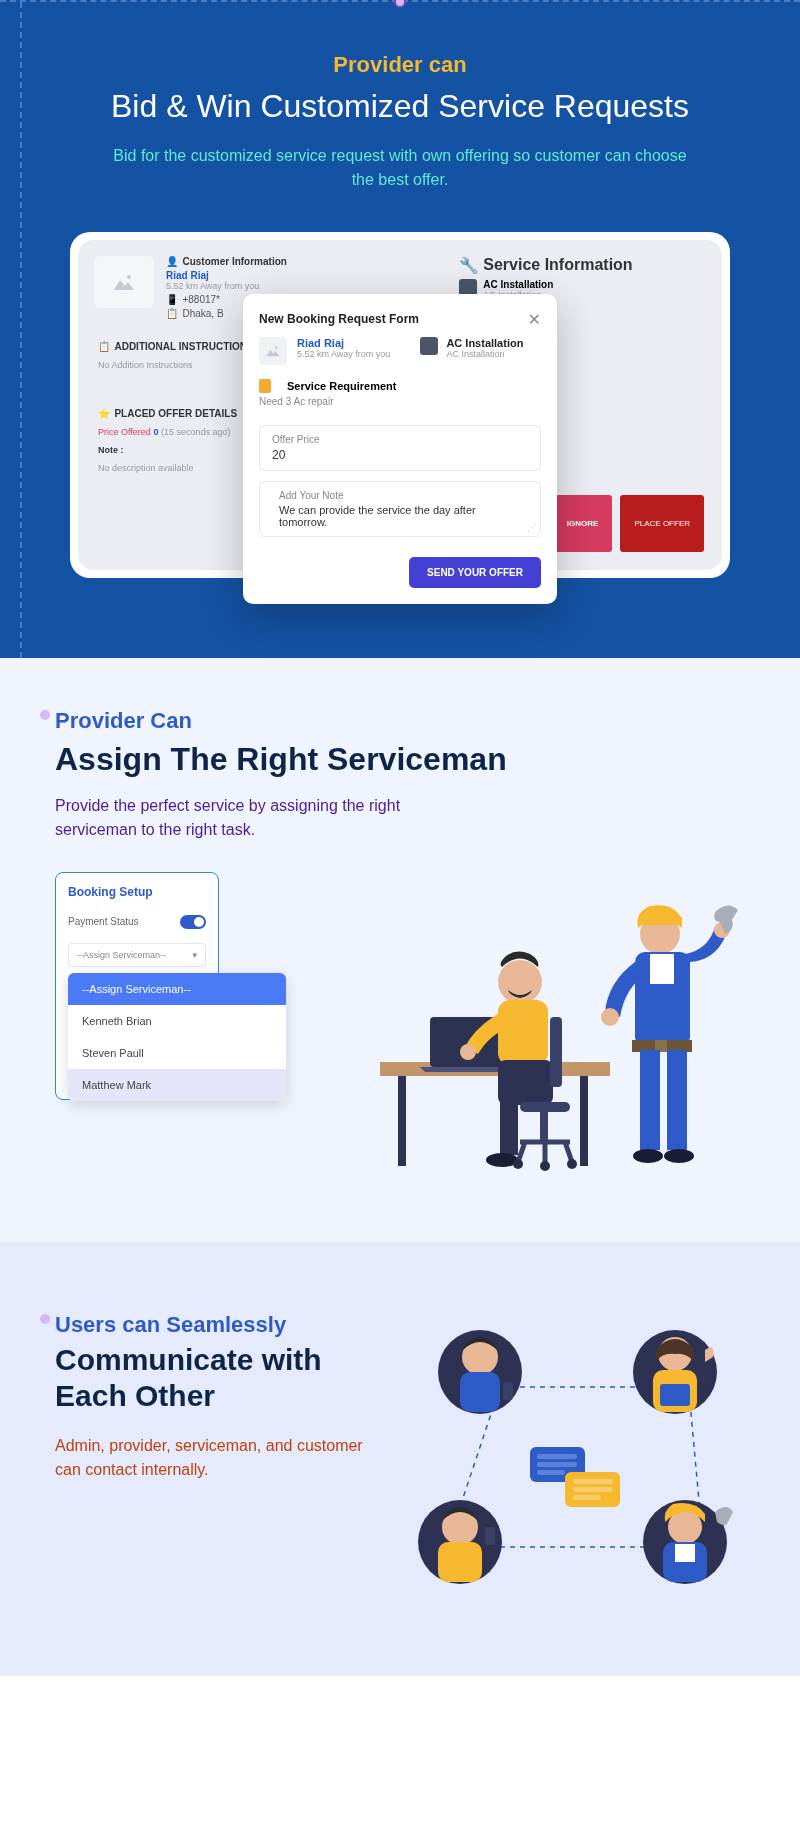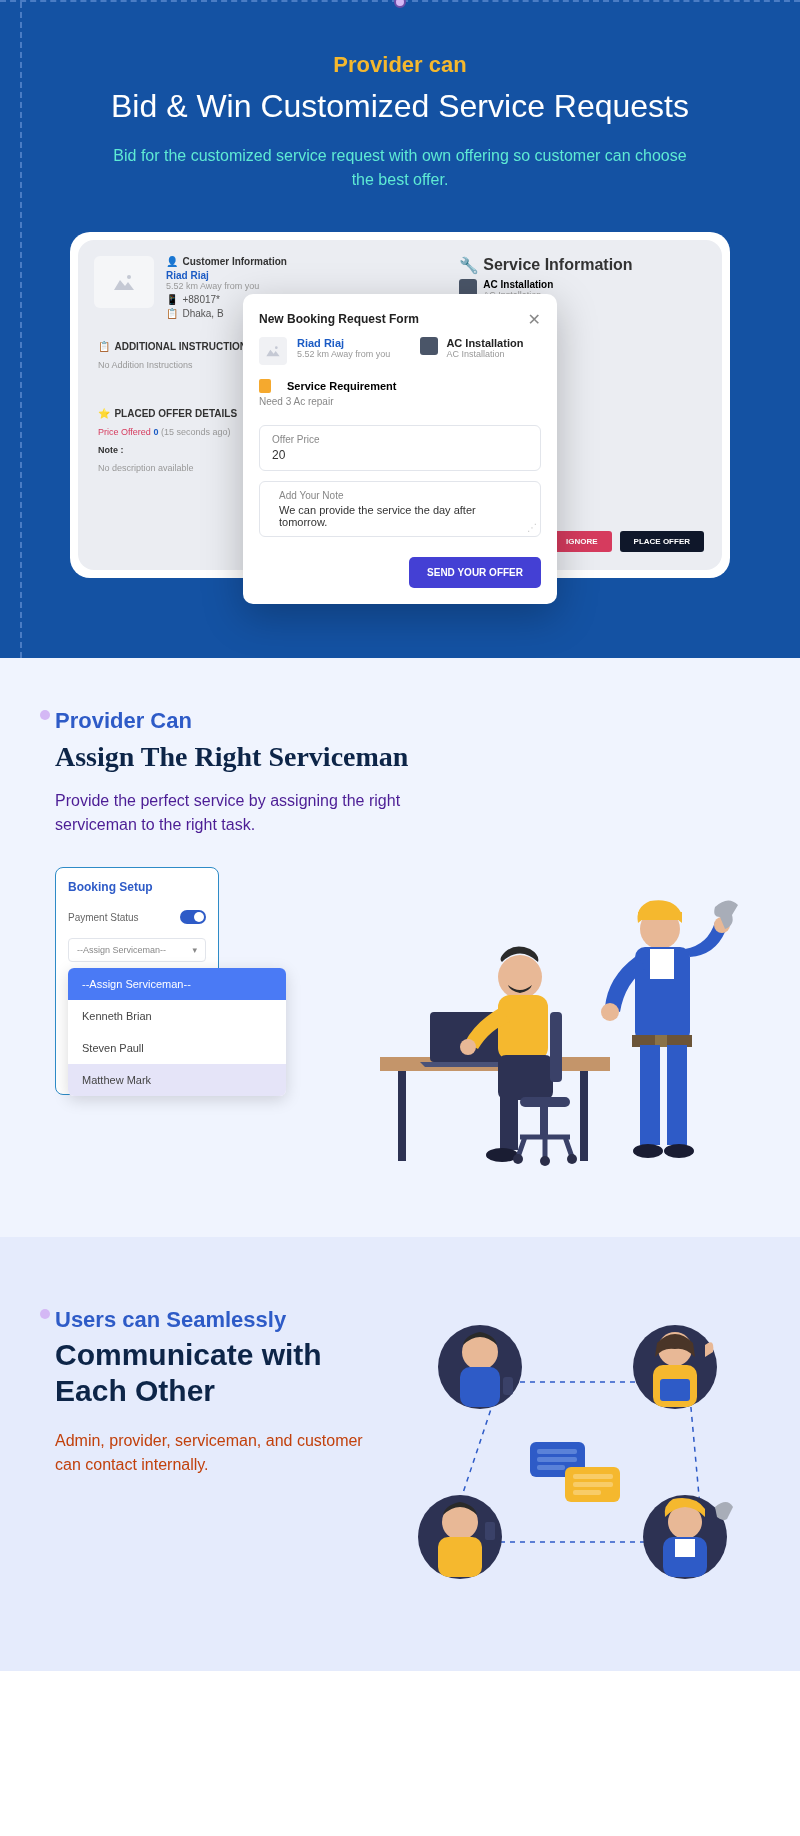--- a/index.html
+++ b/index.html
@@ -29,22 +29,22 @@
 .info-line { display: flex; align-items: center; gap: 4px; margin-top: 3px; }
 
 .section-header { font-size: 10px; font-weight: 700; color: #333; padding: 10px 4px 4px; display: flex; align-items: center; gap: 4px; }
 .section-body { font-size: 9px; color: #999; padding: 4px; }
 
 .offer-line { color: #d63b5e; font-size: 9px; }
 .offer-zero { color: #1b5bc4; font-weight: 700; }
 .offer-ago { color: #999; }
 
 .bg-buttons { position: absolute; bottom: 18px; right: 18px; display: flex; gap: 8px; }
-.btn-ignore { background: #d63b5e; color: #fff; font-size: 8px; font-weight: 700; padding: 6px 14px; border: none; border-radius: 3px; }
-.btn-place { background: #0f172a; color: #fff; font-size: 8px; font-weight: 700; padding: 6px 14px; border: none; border-radius: 3px; }
+.btn-ignore { background: #d63b5e; color: #fff; font-size: 8px; font-weight: 700; padding: 24px 14px; border: none; border-radius: 3px; }
+.btn-place { background: #b91c1c; color: #fff; font-size: 8px; font-weight: 400; padding: 6px 14px; border: none; border-radius: 3px; }
 
 
 .modal { position: absolute; top: 62px; left: 50%; transform: translateX(-50%); width: 314px; background: #fff; border-radius: 10px; box-shadow: 0 12px 40px rgba(0,0,0,0.25); padding: 16px; z-index: 10; }
 .modal-header { display: flex; justify-content: space-between; align-items: center; margin-bottom: 8px; }
 .modal-title { font-size: 12px; font-weight: 700; color: #222; }
 .modal-close { font-size: 16px; color: #888; cursor: pointer; }
 .modal-info { display: flex; gap: 30px; margin-bottom: 14px; }
 .modal-customer { display: flex; gap: 10px; align-items: flex-start; }
 .modal-img-sm { width: 28px; height: 28px; background: #f0f1f4; border-radius: 4px; display: flex; align-items: center; justify-content: center; }
 .modal-name { color: #1b5bc4; font-weight: 700; font-size: 11px; }
@@ -60,21 +60,21 @@
 .input-label { font-size: 10px; color: #888; margin-bottom: 3px; }
 .input-val { font-size: 12px; color: #333; }
 .textarea-group { border: 1px solid #e2e5eb; border-radius: 6px; padding: 8px 19px; margin-bottom: 20px; position: relative; }
 .textarea-resize { position: absolute; bottom: 3px; right: 3px; color: #ccc; font-size: 10px; }
 .btn-send { background: #4440d4; color: #fff; font-size: 10px; font-weight: 700; padding: 10px 18px; border: none; border-radius: 5px; float: right; }
 
 
 .section2 { background: #f0f4fe; padding: 50px 50px 50px 55px; position: relative; }
 .dot-left { position: absolute; top: 52px; left: 40px; width: 10px; height: 10px; border-radius: 50%; background: #d4b8f5; }
 .eyebrow2 { color: #2e5bc7; font-size: 22px; font-weight: 600; margin-bottom: 6px; }
-.title2 { color: #0d2548; font-size: 28px; font-weight: 700; line-height: 1.2; margin-bottom: 16px; font-family: Liberation Serif, serif; }
+.title2 { color: #0d2548; font-size: 32px; font-weight: 700; line-height: 1.2; margin-bottom: 16px; }
 .desc2 { color: #4c1d95; font-size: 16px; line-height: 1.5; max-width: 360px; margin-bottom: 30px; }
 
 .section2-content { display: flex; gap: 20px; align-items: flex-start; }
 .booking-card { background: #fff; border: 1.5px solid #2e8bc7; border-radius: 8px; width: 164px; padding: 12px; position: relative; }
 .booking-title { color: #2e5bc7; font-weight: 700; font-size: 12px; margin-bottom: 16px; }
 .bk-row { display: flex; justify-content: space-between; align-items: center; margin-bottom: 14px; }
 .bk-label { font-size: 10px; color: #666; }
 .toggle { width: 26px; height: 14px; background: #2e5bc7; border-radius: 7px; position: relative; }
 .toggle::after { content: ''; position: absolute; right: 2px; top: 2px; width: 10px; height: 10px; background: #fff; border-radius: 50%; }
 .select-box { border: 1px solid #e2e5eb; border-radius: 4px; padding: 6px 8px; font-size: 9px; color: #888; display: flex; justify-content: space-between; align-items: center; }

